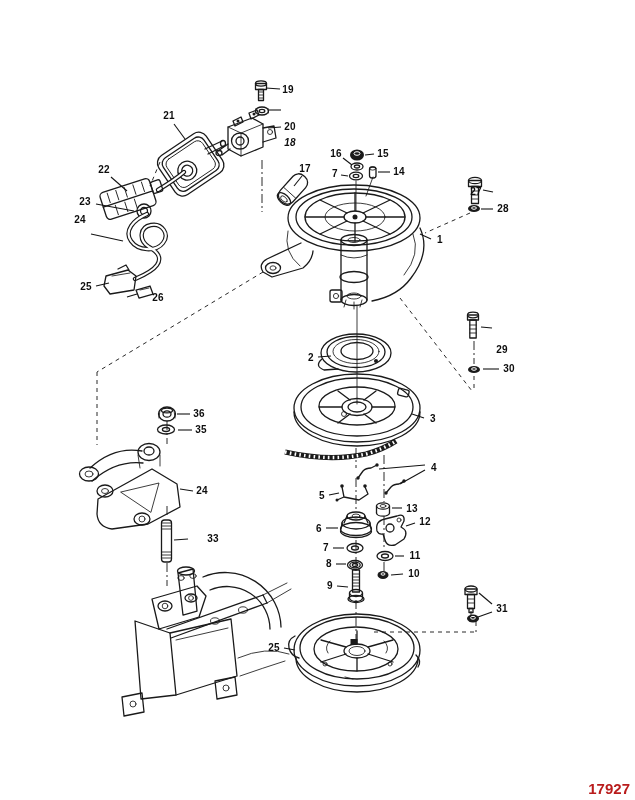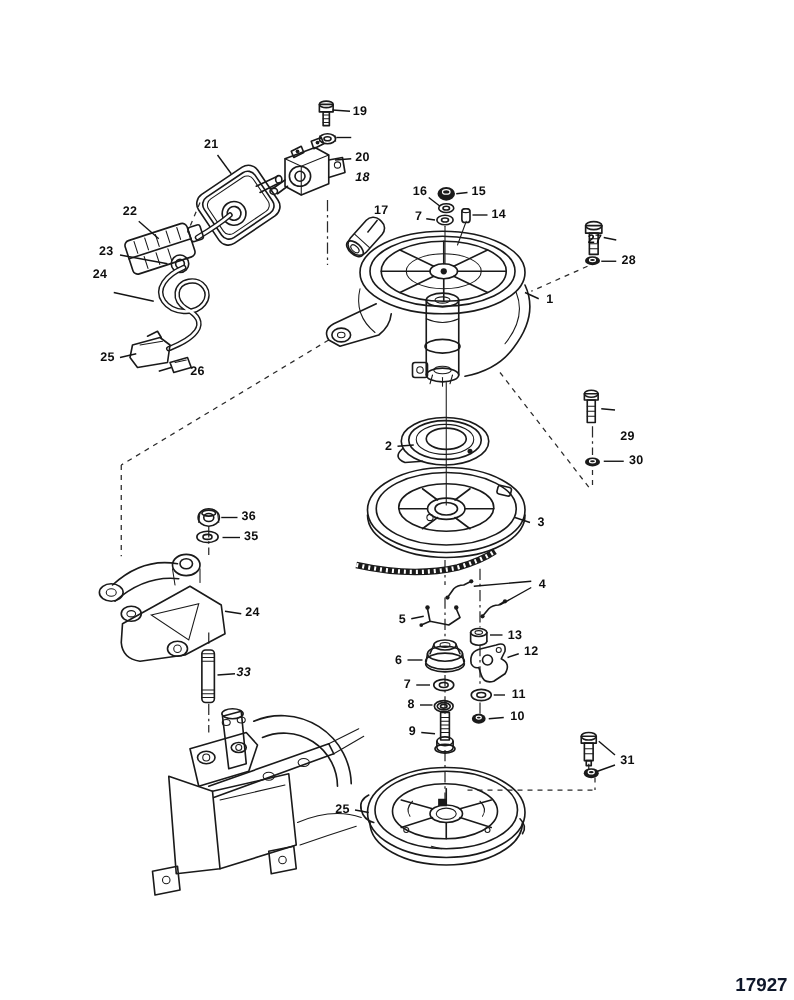--- a/index.html
+++ b/index.html
@@ -1,21 +1,21 @@
 <!DOCTYPE html>
 <html><head>
 <meta charset="utf-8">
 <style>
   html,body{margin:0;padding:0;background:#fff}
   #stage{position:relative;width:635px;height:800px;background:#ffffff;overflow:hidden;
          font-family:"Liberation Sans",sans-serif}
   #artwork{position:absolute;left:0;top:0}
   .callout{position:absolute;transform:translate(-50%,-50%);font-weight:700;font-size:10px;
            color:#0d0d0d;letter-spacing:.3px;white-space:nowrap;line-height:1}
-  #figno{position:absolute;right:5px;bottom:3px;font-weight:700;font-size:15px;color:#0f172a}
+  #figno{position:absolute;right:5px;bottom:3px;font-weight:700;font-size:15px;color:#b91c1c}
   .ln{fill:none;stroke:#1a1a1a;stroke-width:1.3;stroke-linecap:round;stroke-linejoin:round}
   .thin{fill:none;stroke:#1a1a1a;stroke-width:.85;stroke-linecap:round}
   .dash{fill:none;stroke:#2a2a2a;stroke-width:1;stroke-dasharray:4 4}
   .cdash{fill:none;stroke:#2a2a2a;stroke-width:1;stroke-dasharray:9 3 2 3}
   .blk{fill:#1a1a1a;stroke:none}
   .wh{fill:none;stroke:#ffffff;stroke-width:1}
   .cordO{fill:none;stroke:#1a1a1a;stroke-width:4.4;stroke-linecap:round}
   .cordI{fill:none;stroke:#ffffff;stroke-width:2.1;stroke-linecap:round}
   .ropeO{fill:none;stroke:#1a1a1a;stroke-width:5.2;stroke-linecap:butt}
   .ropeI{fill:none;stroke:#ffffff;stroke-width:3.4;stroke-dasharray:1.6 3.2;stroke-linecap:butt}
@@ -493,14 +493,14 @@
     <div class="callout" style="left: 326px; top: 548px;">7</div>
     <div class="callout" style="left: 415px; top: 556px;">11</div>
     <div class="callout" style="left: 329px; top: 564px;">8</div>
     <div class="callout" style="left: 414px; top: 574px;">10</div>
     <div class="callout" style="left: 330px; top: 586px;">9</div>
     <div class="callout" style="left: 502px; top: 609px;">31</div>
     <div class="callout" style="left: 274px; top: 648px;">25</div>
     <div class="callout" style="left: 199px; top: 414px;">36</div>
     <div class="callout" style="left: 201px; top: 430px;">35</div>
     <div class="callout" style="left: 202px; top: 491px;">24</div>
-    <div class="callout" style="left: 195px; top: 539px; font-style: italic;">33</div>
+    <div class="callout" style="left: 213px; top: 539px;">33</div>
   </div>
 
 </body></html>

